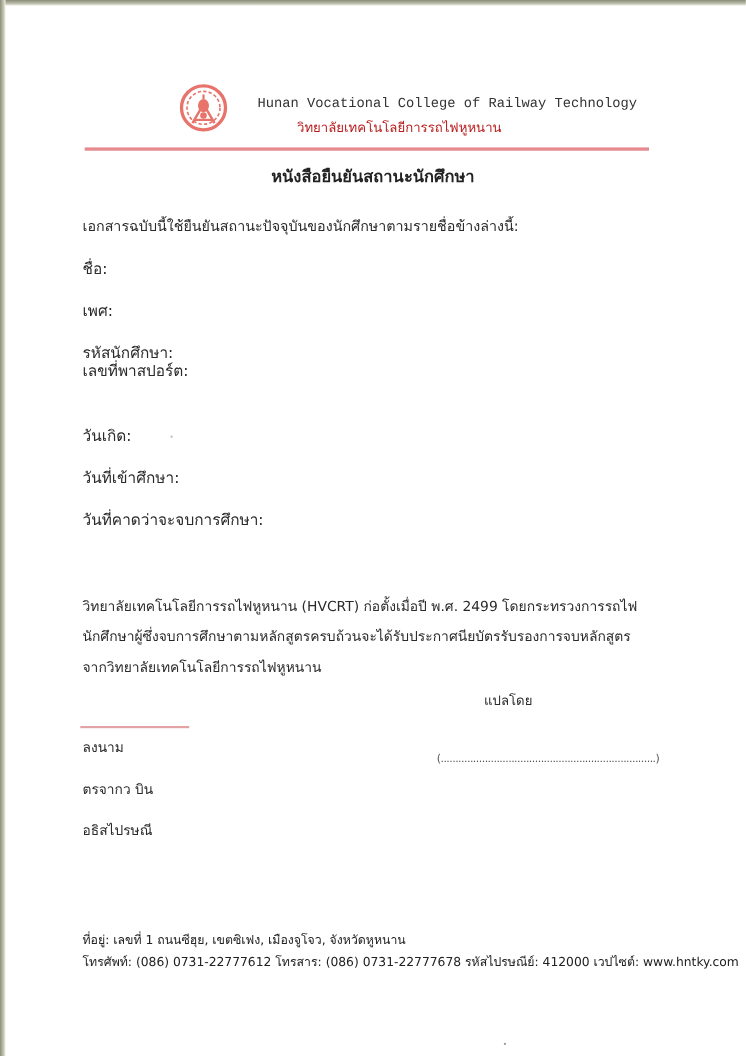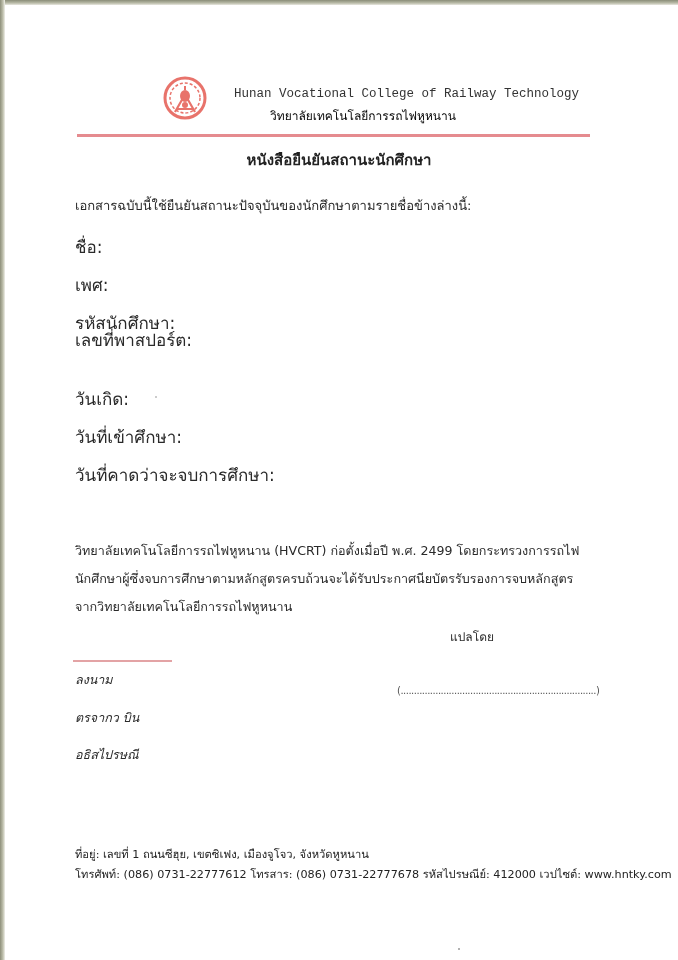--- a/index.html
+++ b/index.html
@@ -22,53 +22,53 @@
     .logo {
       position: absolute; left: 163px; top: 76px; width: 44px; height: 44px;
     }
     .college-en {
       position: absolute; left: 234px; top: 87px;
       font-size: 12.5px; color: #333; white-space: nowrap;
       font-family: Liberation Mono, monospace;
     }
     .college-th {
       position: absolute; left: 270px; top: 106px;
-      font-size: 12px; color: #000000; white-space: nowrap;
+      font-size: 12px; color: #b91c1c; white-space: nowrap;
     }
     .header-rule {
       position: absolute; left: 77px; top: 134px; width: 513px; height: 3px;
       background: #e58b8f;
     }
     .title {
       position: absolute; left: 0; width: 678px; top: 148px;
       text-align: center; font-weight: bold; font-size: 15px; color: #222;
     }
     .intro {
       position: absolute; left: 75px; top: 195px;
       font-size: 13px; white-space: nowrap;
     }
     .field {
       position: absolute; left: 75px;
-      font-size: 17px; white-space: nowrap;
+      font-size: 14px; white-space: nowrap;
     }
     .paragraph {
       position: absolute; left: 75px; top: 537px; width: 520px;
       font-size: 12.6px; line-height: 28px;
     }
     .translated {
-      position: absolute; left: 450px; top: 627px;
+      position: absolute; left: 440px; top: 627px;
       font-size: 12px; white-space: nowrap;
     }
     .sign-rule {
       position: absolute; left: 73px; top: 660px; width: 99px; height: 2px;
       background: #e3a3a5;
     }
     .sig {
       position: absolute; left: 75px;
-      font-size: 12.5px; white-space: nowrap; font-style: italic;
+      font-size: 12.5px; white-space: nowrap;
     }
     .translator-line {
       position: absolute; left: 397px; top: 685px;
       font-size: 10px; color: #555; white-space: nowrap; letter-spacing: -0.5px;
     }
     .footer {
       position: absolute; left: 75px;
       font-size: 11.2px; white-space: nowrap; color: #222;
     }
     .speck { position: absolute; width: 2px; height: 2px; background: #999; border-radius: 1px; }

